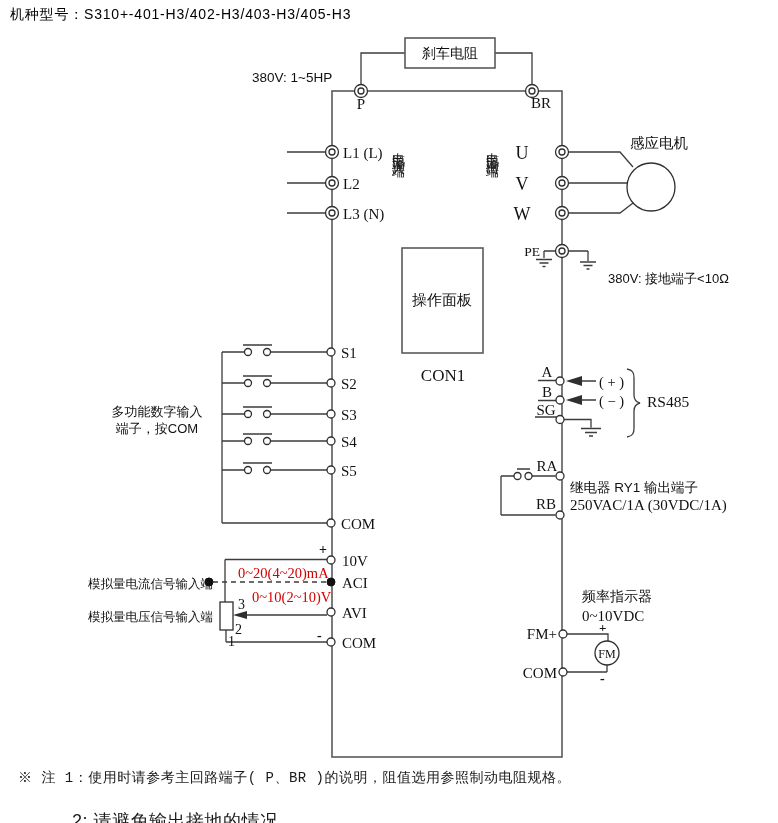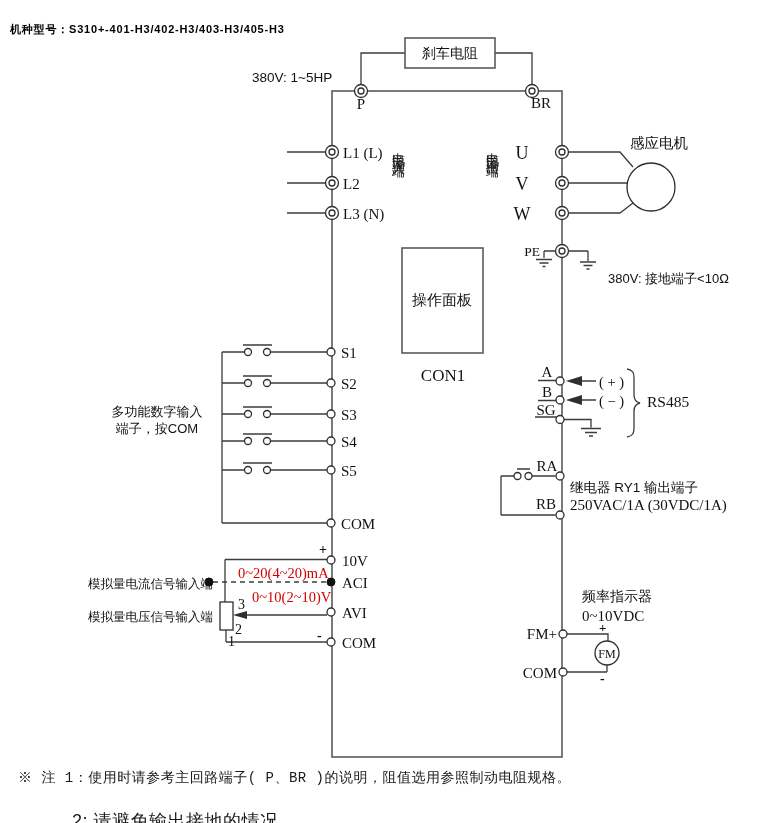--- a/index.html
+++ b/index.html
@@ -1,19 +1,19 @@
 <!DOCTYPE html>
 <html><head>
 <meta charset="utf-8">
 <style>
   html,body{margin:0;padding:0;background:#ffffff;}
   #page{position:relative;width:778px;height:823px;background:#fff;overflow:hidden;
         font-family:"Liberation Sans",sans-serif;color:#111;}
-  #title{position:absolute;left:10px;top:6px;font-size:11px;font-weight:bold;
-         letter-spacing:0.8px;color:#000;margin-top:16px;}
+  #title{position:absolute;left:10px;top:6px;font-size:14px;font-weight:normal;
+         letter-spacing:0.8px;color:#000;}
   .vlabel{position:absolute;writing-mode:vertical-rl;text-orientation:upright;
           font-size:13px;letter-spacing:3px;line-height:1;color:#1a1a1a;}
   #v-in{left:392px;top:142px;}
   #v-out{left:486px;top:142px;}
   #notes{position:absolute;left:0;top:0;width:778px;}
   #note1{position:absolute;left:18px;top:769px;font-size:14px;color:#1a1a1a;letter-spacing:0.5px;font-family:Liberation Mono, monospace;}
   #note2{position:absolute;left:72px;top:792px;font-size:18px;color:#1a1a1a;letter-spacing:0.5px;margin-top:17px;}
   svg{position:absolute;left:0;top:0;}
   svg text{fill:#111;}
   .t-serif{font-family:"Liberation Serif",serif;}

